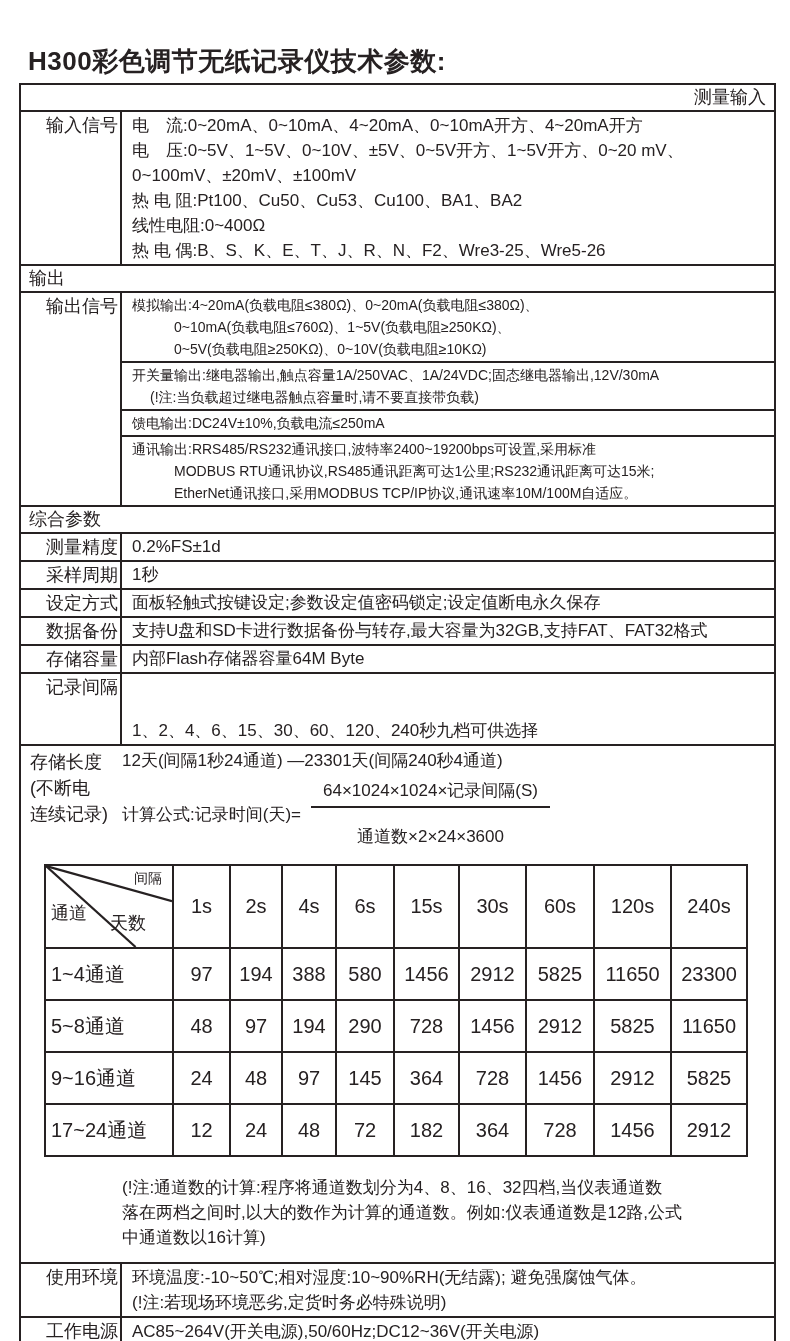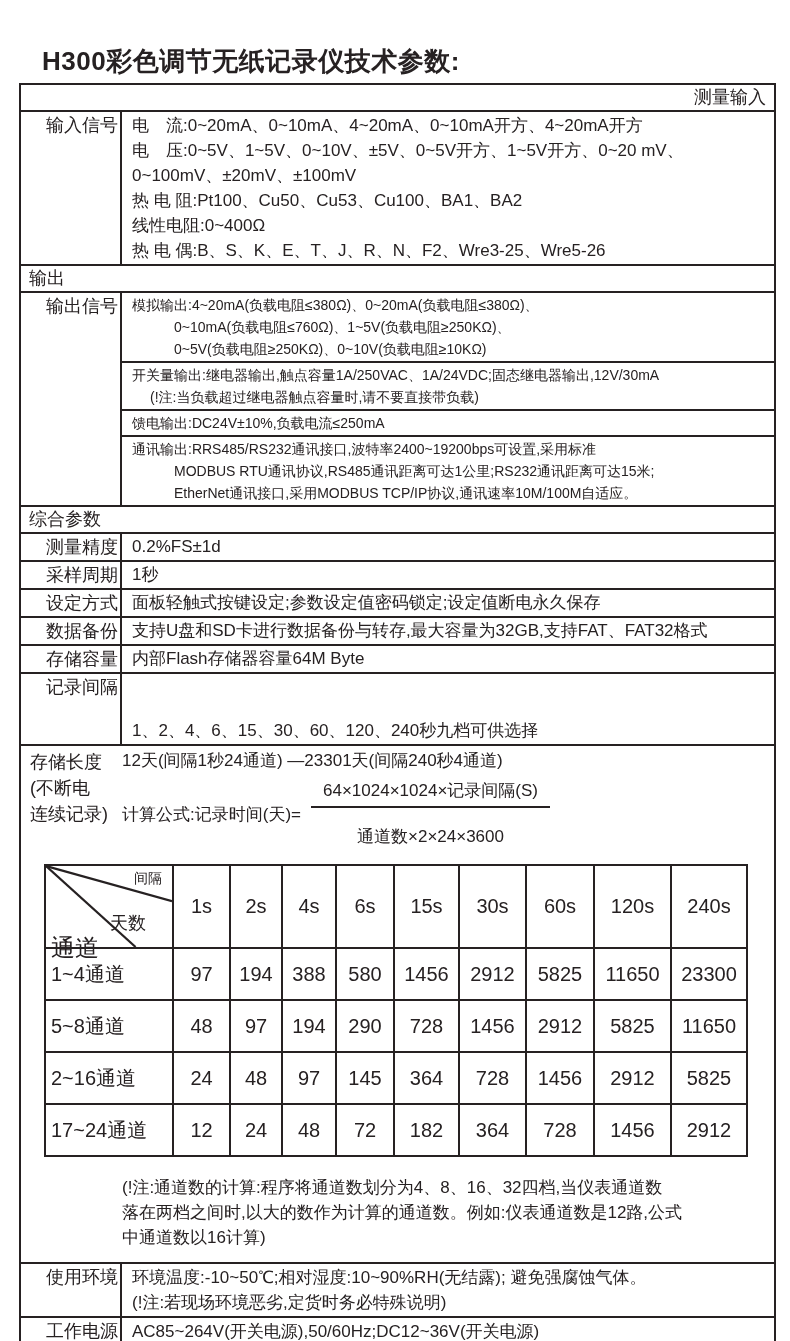--- a/index.html
+++ b/index.html
@@ -3,21 +3,21 @@
 <meta charset="utf-8">
 <style>
   * { box-sizing: border-box; }
   html, body { margin: 0; padding: 0; }
   body {
     width: 790px; height: 1341px; background: #ffffff;
     font-family: "Liberation Sans", sans-serif;
     color: #262122; position: relative; overflow: hidden;
   }
   .page-title {
-    position: absolute; left: 42px; top: 27px;
+    position: absolute; left: 28px; top: 27px;
     font-size: 26px; font-weight: 700; letter-spacing: 0.5px;
     white-space: nowrap;
   }
   .spec-table {
     position: absolute; left: 19px; top: 83px; width: 757px;
     border: 2px solid #262122; background: #fff;
   }
   .row { border-top: 2px solid #262122; display: flex; align-items: stretch; }
   .row:first-child { border-top: 0; text-align: right; }
   .sec  { flex: 1; font-size: 18px; line-height: 23px; padding: 1px 8px; white-space: nowrap; }
@@ -48,21 +48,21 @@
     width: 702px; font-size: 20px; color: #262122;
   }
   table.rec-table td { border: 2px solid #262122; padding: 0; }
   .rec-head td { height: 83px; text-align: center; vertical-align: middle; }
   .rec-body td { height: 52px; text-align: center; vertical-align: middle; }
   .rec-body td.rowlab { text-align: left; padding-left: 5px; white-space: nowrap; }
   td.corner { position: relative; }
   td.corner svg { position: absolute; left: 0; top: 0; width: 100%; height: 100%; }
   .c-top { position: absolute; top: 4px; right: 10px; font-size: 14px; }
   .c-mid { position: absolute; top: 45px; left: 64px; font-size: 18px; }
-  .c-bot { position: absolute; top: 66px; left: 5px; font-size: 24px; }
+  .c-bot { position: absolute; top: 35px; left: 5px; font-size: 18px; }
 
   .note { margin: 18px 0 0 101px; line-height: 25px; }
   .note .line { white-space: nowrap; }
 </style>
 </head>
 <body>
 
 <h1 class="page-title">H300彩色调节无纸记录仪技术参数:</h1>
 
 <div class="spec-table">
@@ -215,21 +215,21 @@
               <td>97</td>
               <td>194</td>
               <td>290</td>
               <td>728</td>
               <td>1456</td>
               <td>2912</td>
               <td>5825</td>
               <td>11650</td>
             </tr>
             <tr>
-              <td class="rowlab">2~16通道</td>
+              <td class="rowlab">9~16通道</td>
               <td>24</td>
               <td>48</td>
               <td>97</td>
               <td>145</td>
               <td>364</td>
               <td>728</td>
               <td>1456</td>
               <td>2912</td>
               <td>5825</td>
             </tr>

